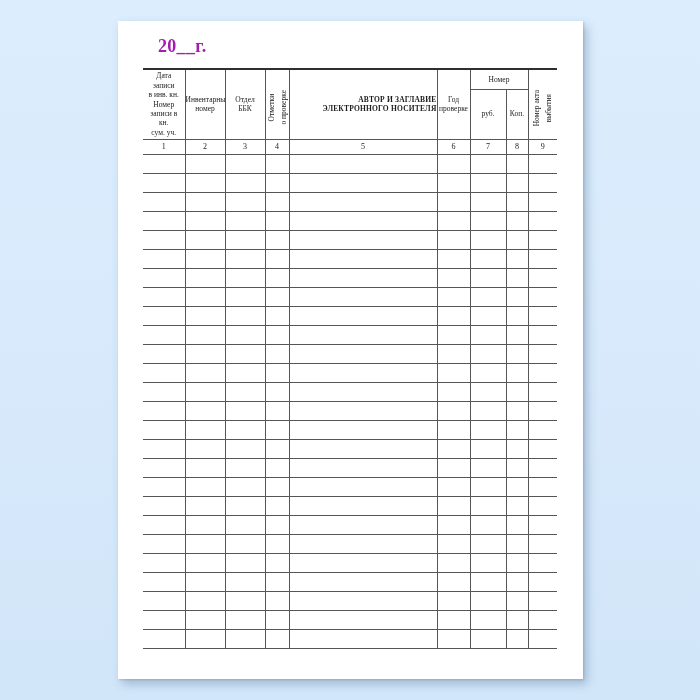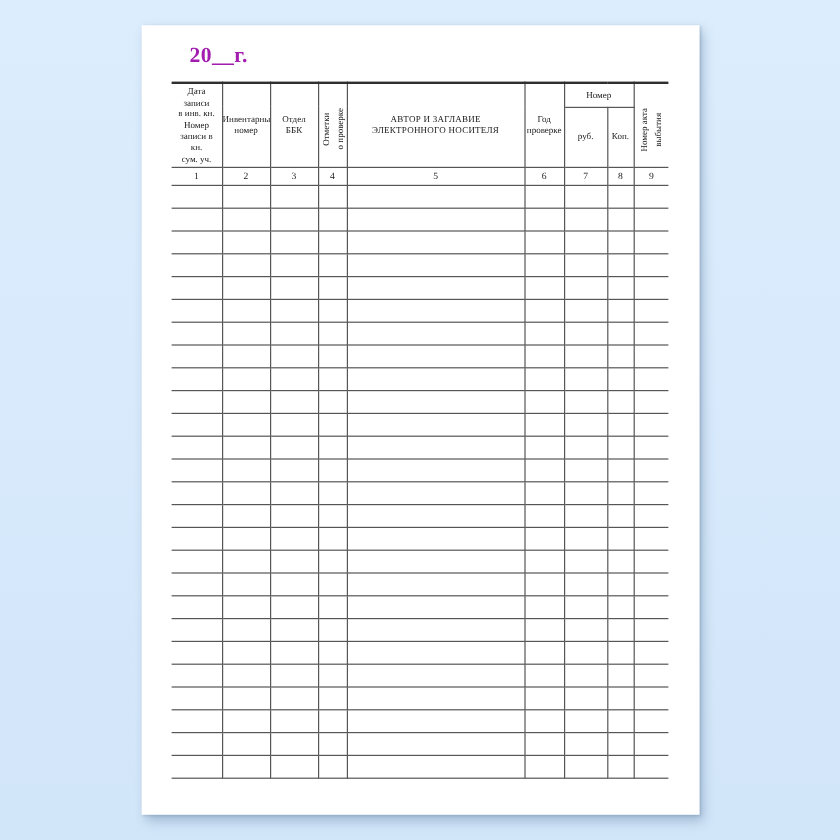--- a/index.html
+++ b/index.html
@@ -46,23 +46,24 @@
   table.form td.no-r { border-right: none; }
   td.hc {
     text-align: center;
     vertical-align: middle;
     font-size: 7.5px;
     line-height: 1.26;
     color: #1b1b1b;
     white-space: pre-line;
   }
   td.hc-bold {
-    font-weight: normal;
+    font-weight: bold;
     letter-spacing: 0.2px;
     font-size: 7.5px;
+    text-align: right;
   }
   .vert {
     display: inline-block;
     writing-mode: vertical-rl;
     transform: rotate(180deg);
     font-size: 7.5px;
     line-height: 1.55;
     white-space: pre-line;
     color: #1b1b1b;
   }

